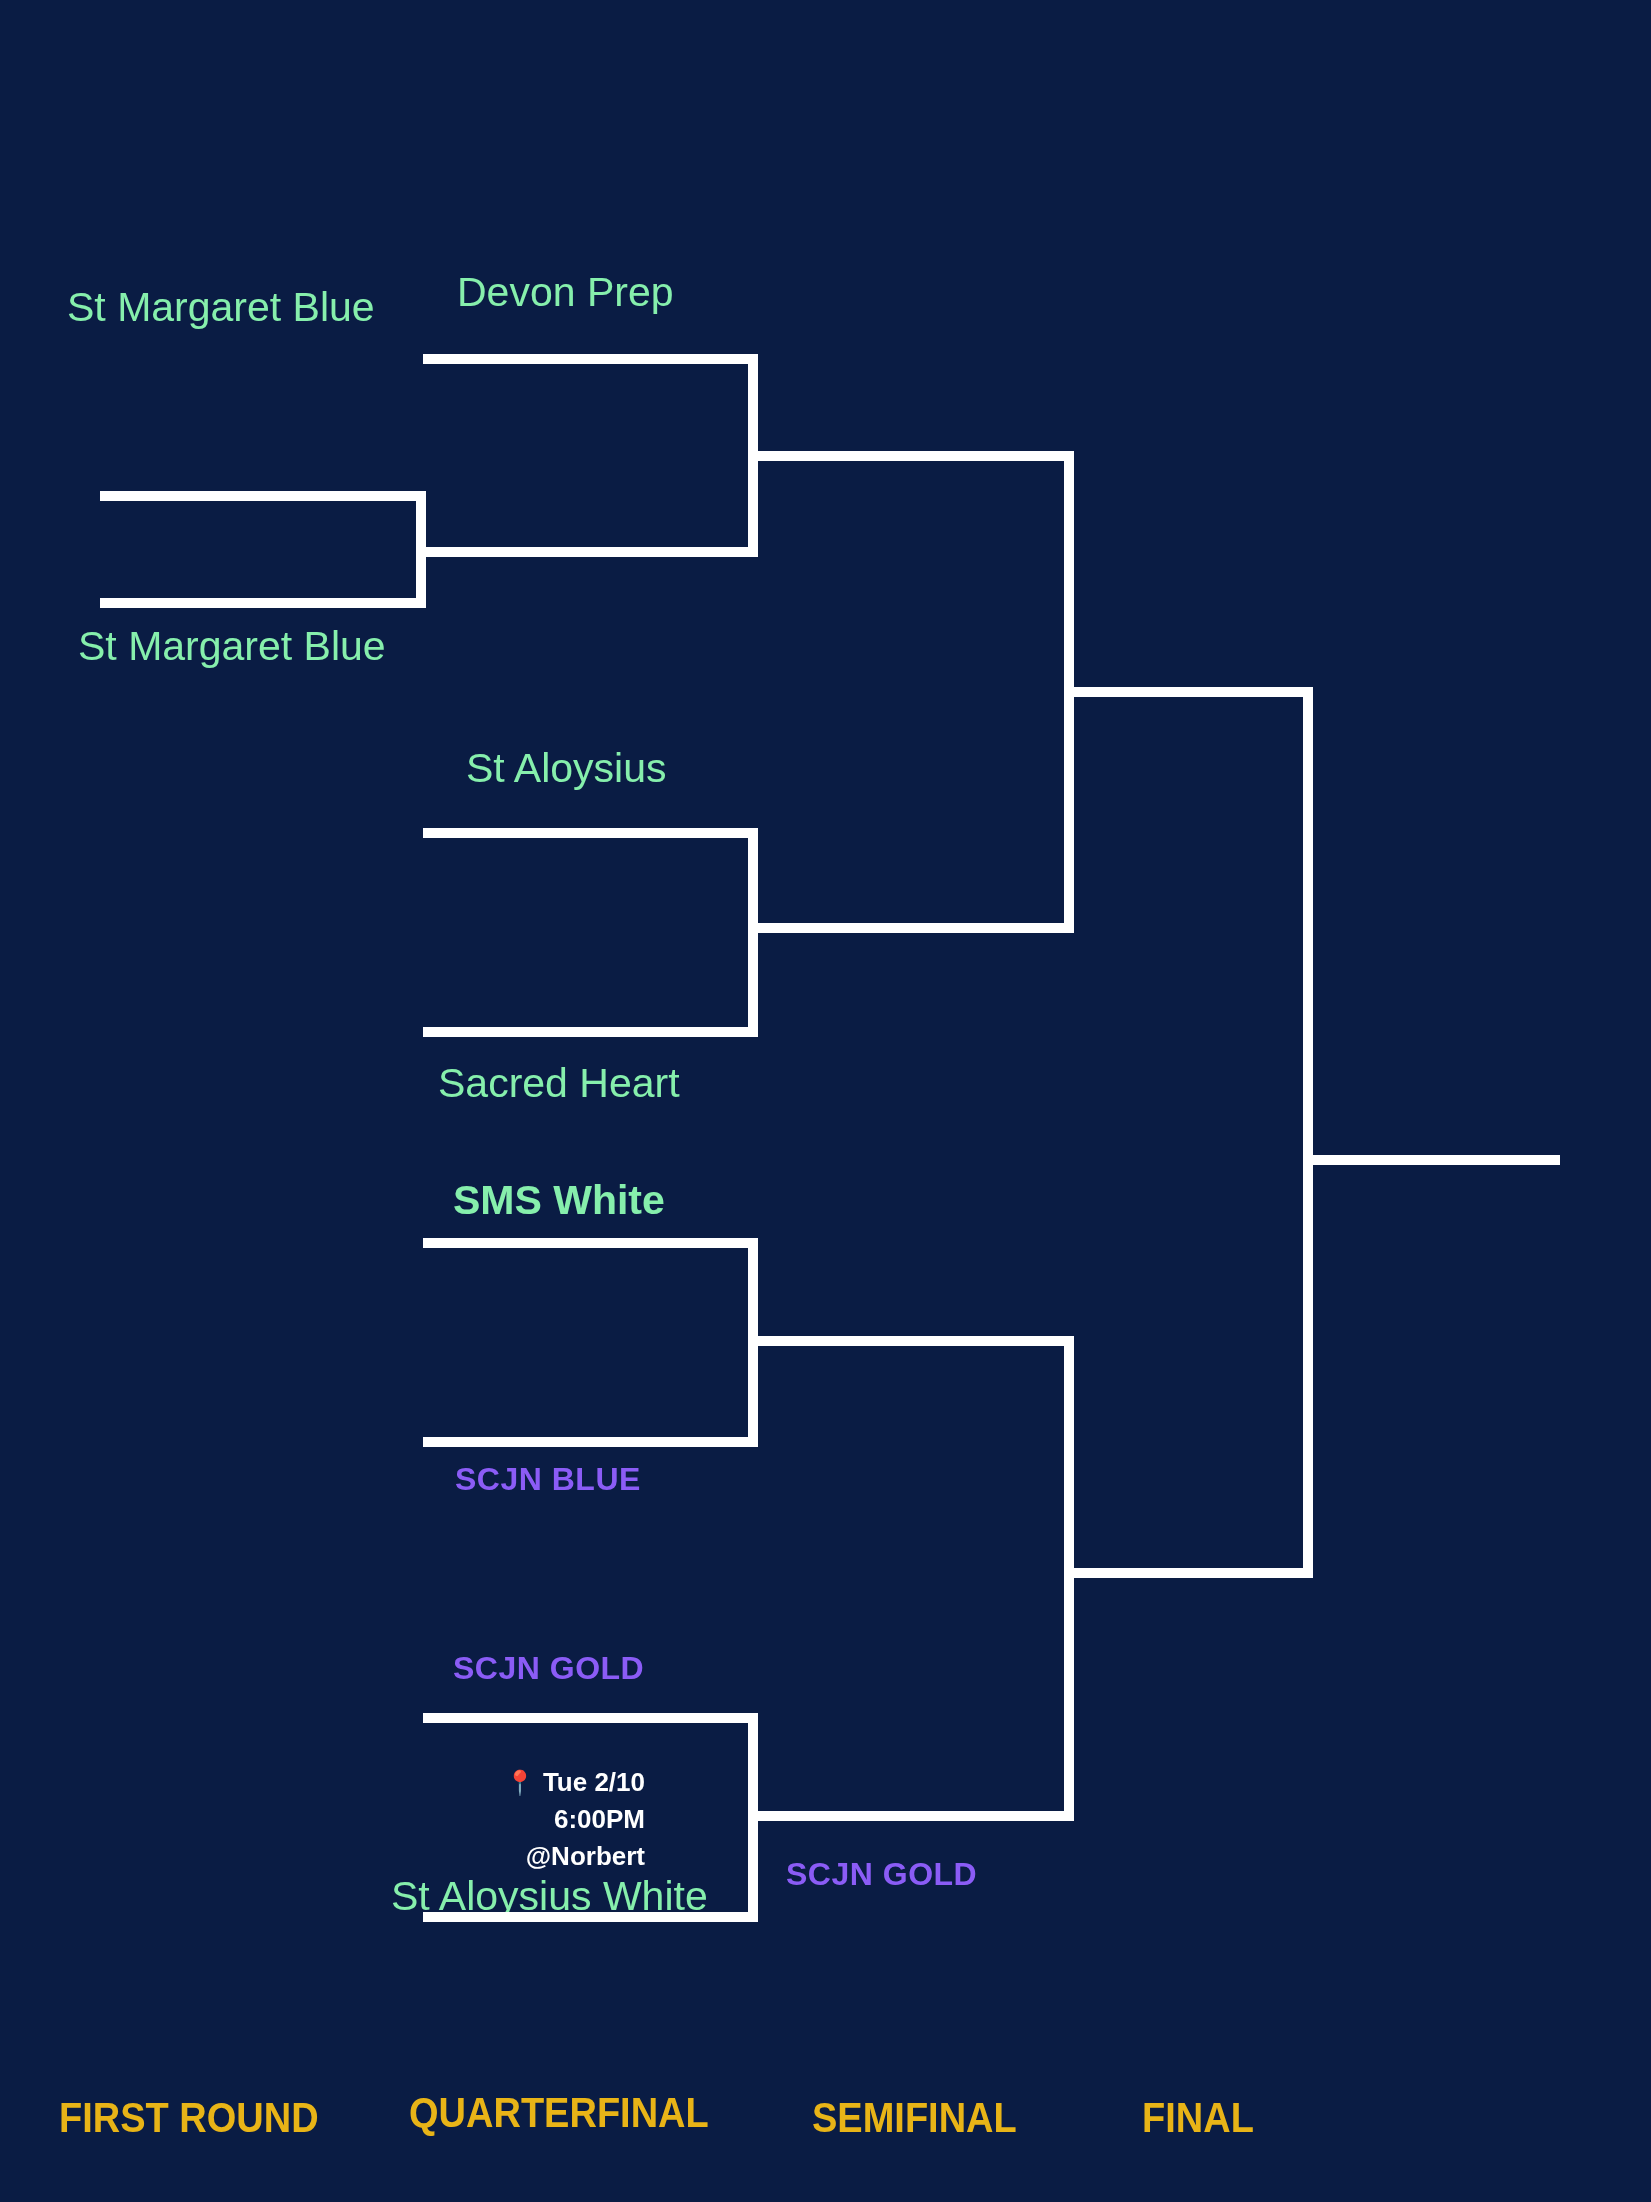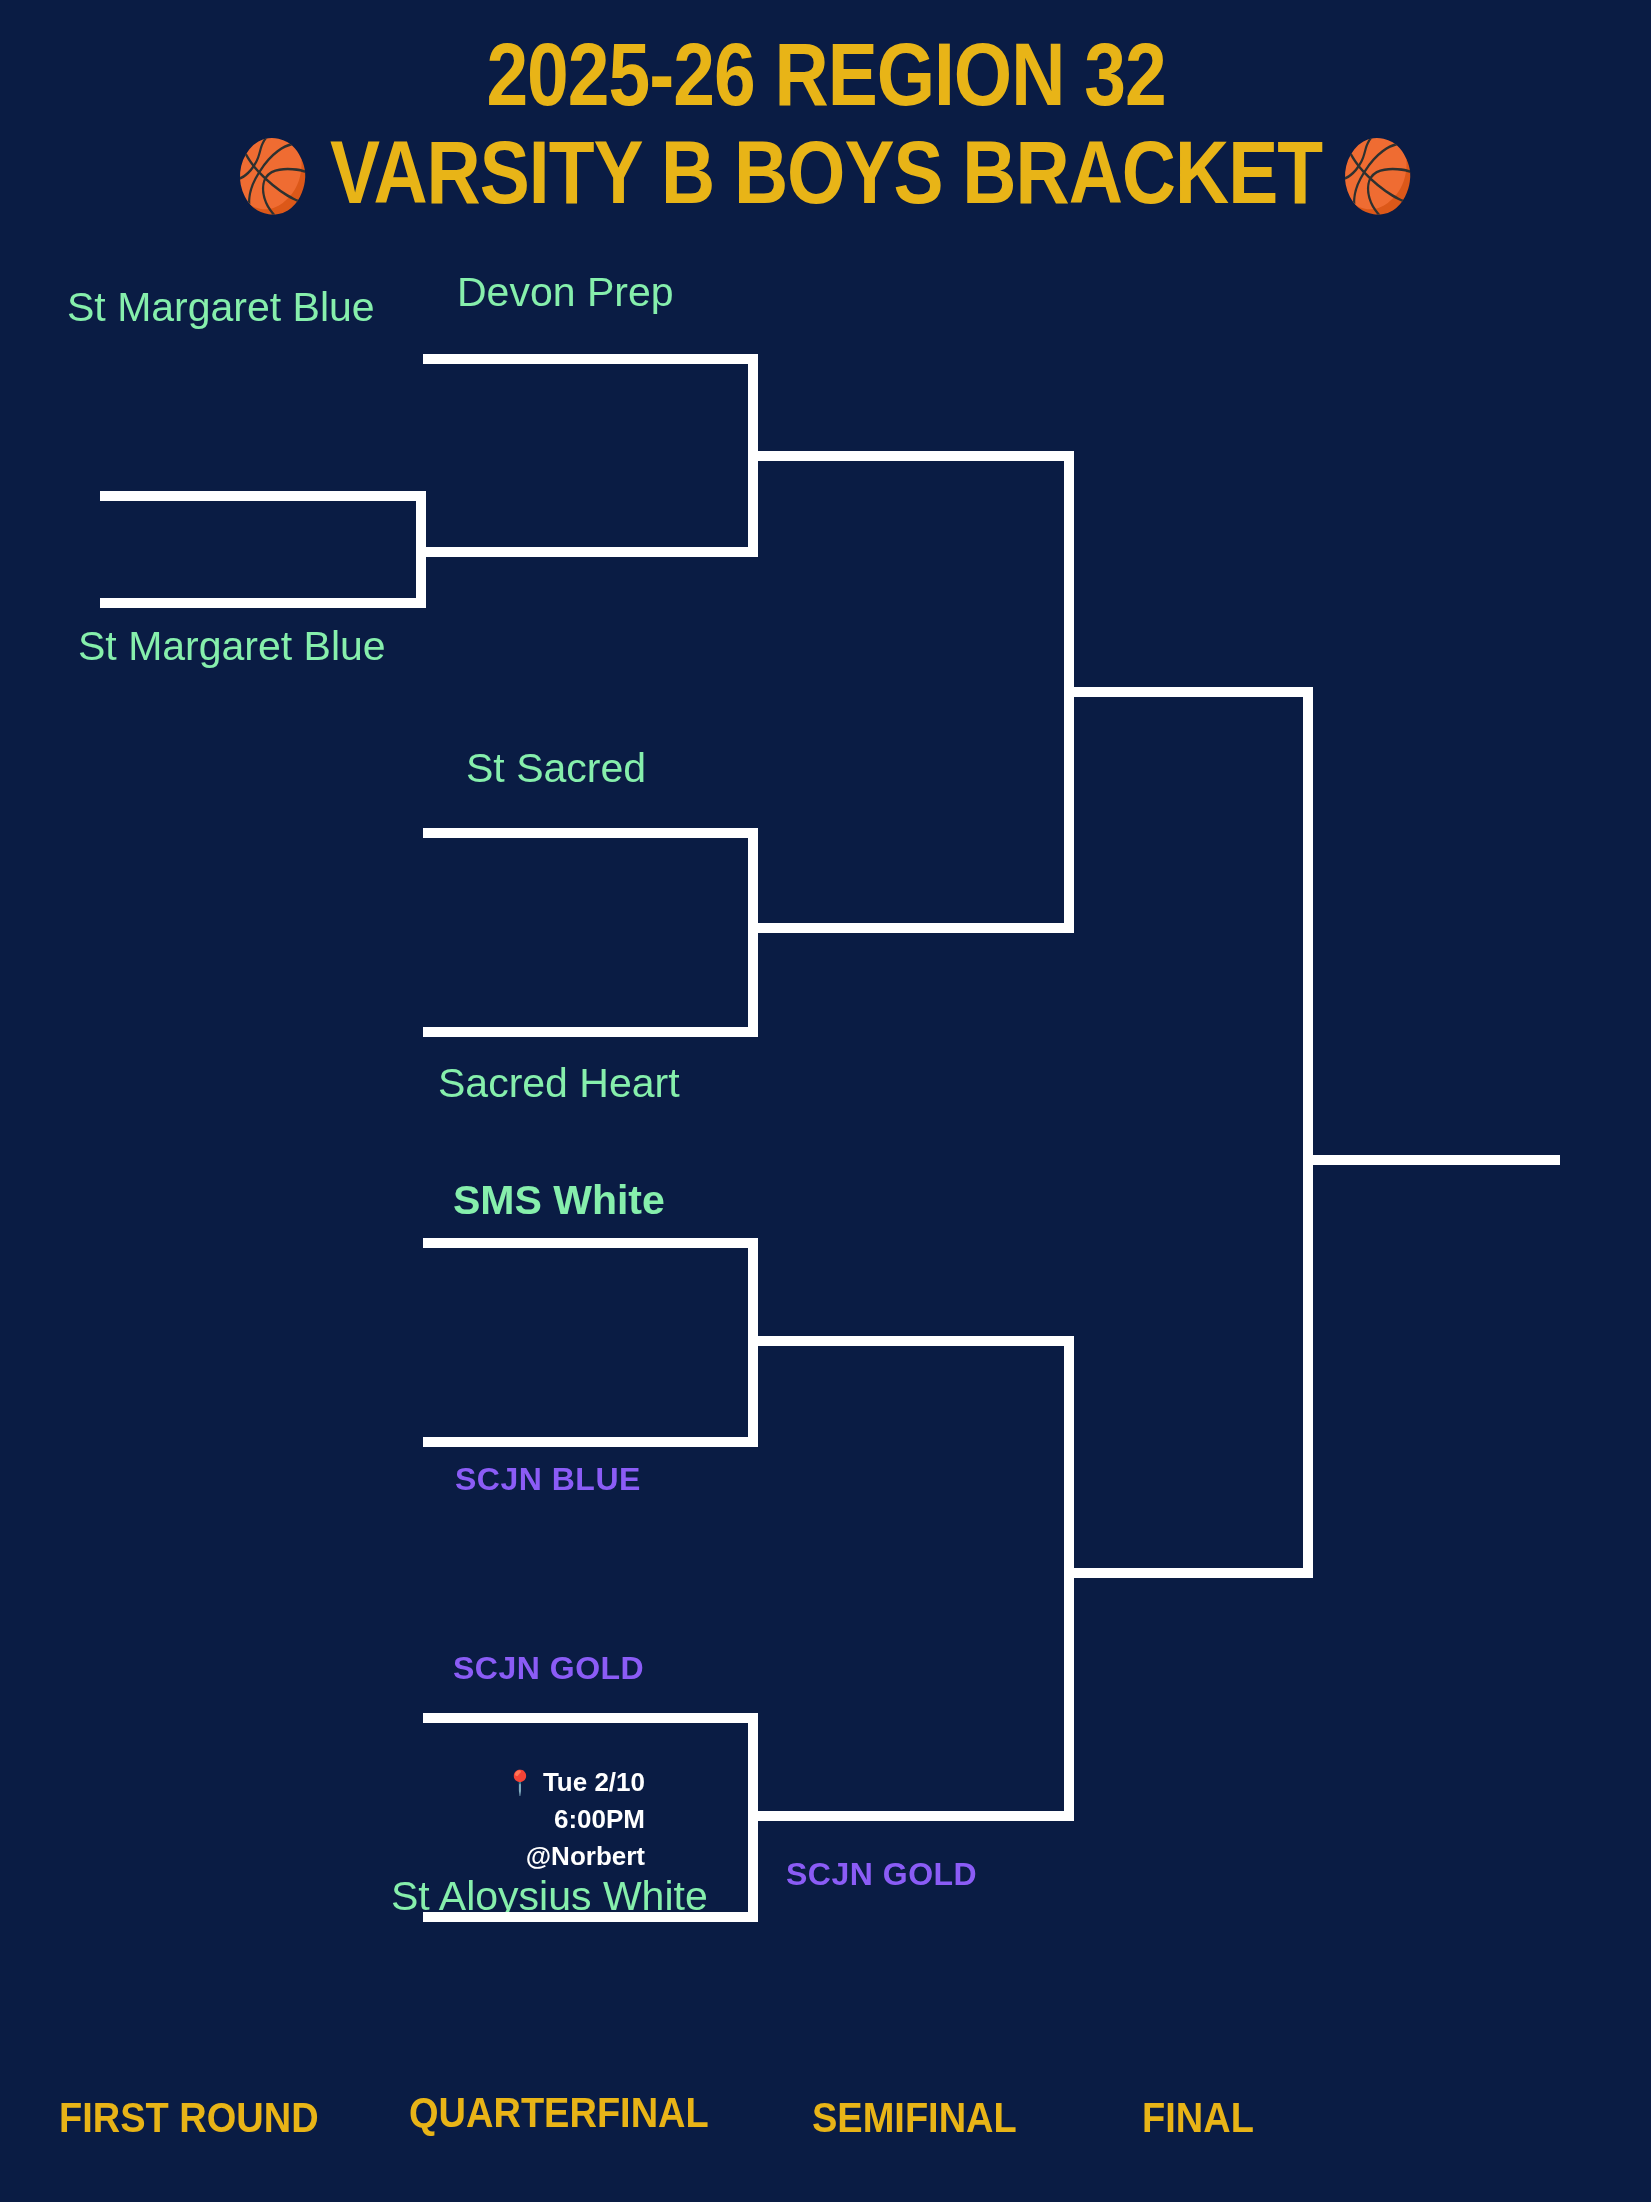--- a/index.html
+++ b/index.html
@@ -93,32 +93,28 @@
     white-space: nowrap;
     transform: scaleY(1.14);
     transform-origin: left top;
   }
 </style>
 </head>
 <body>
 
 <div id="page">
 
-  <div class="title-block">
-    <div class="title-line">2025-26 REGION 32</div>
-    <div class="title-line second"><span class="bball">🏀</span> <span>VARSITY B BOYS BRACKET</span> <span class="bball">🏀</span></div>
-  </div>
 
   <div class="team" style="left:457px; top:272px;">Devon Prep</div>
 
   <div class="team" style="left:67px; top:287px;">St Margaret Blue</div>
 
   <div class="team" style="left:78px; top:626px;">St Margaret Blue</div>
 
-  <div class="team" style="left:466px; top:748px;">St Sacred</div>
+  <div class="team" style="left:466px; top:748px;">St Aloysius</div>
 
   <div class="team" style="left:438px; top:1063px;">Sacred Heart</div>
 
   <div class="team" style="left:453px; top:1180px;font-weight:bold;">SMS White</div>
 
   <div class="team gold" style="left:455px; top:1463px;">SCJN BLUE</div>
 
   <div class="team gold" style="left:453px; top:1652px;">SCJN GOLD</div>
 
   <div class="team" style="left:391px; top:1876px;">St Aloysius White</div>

